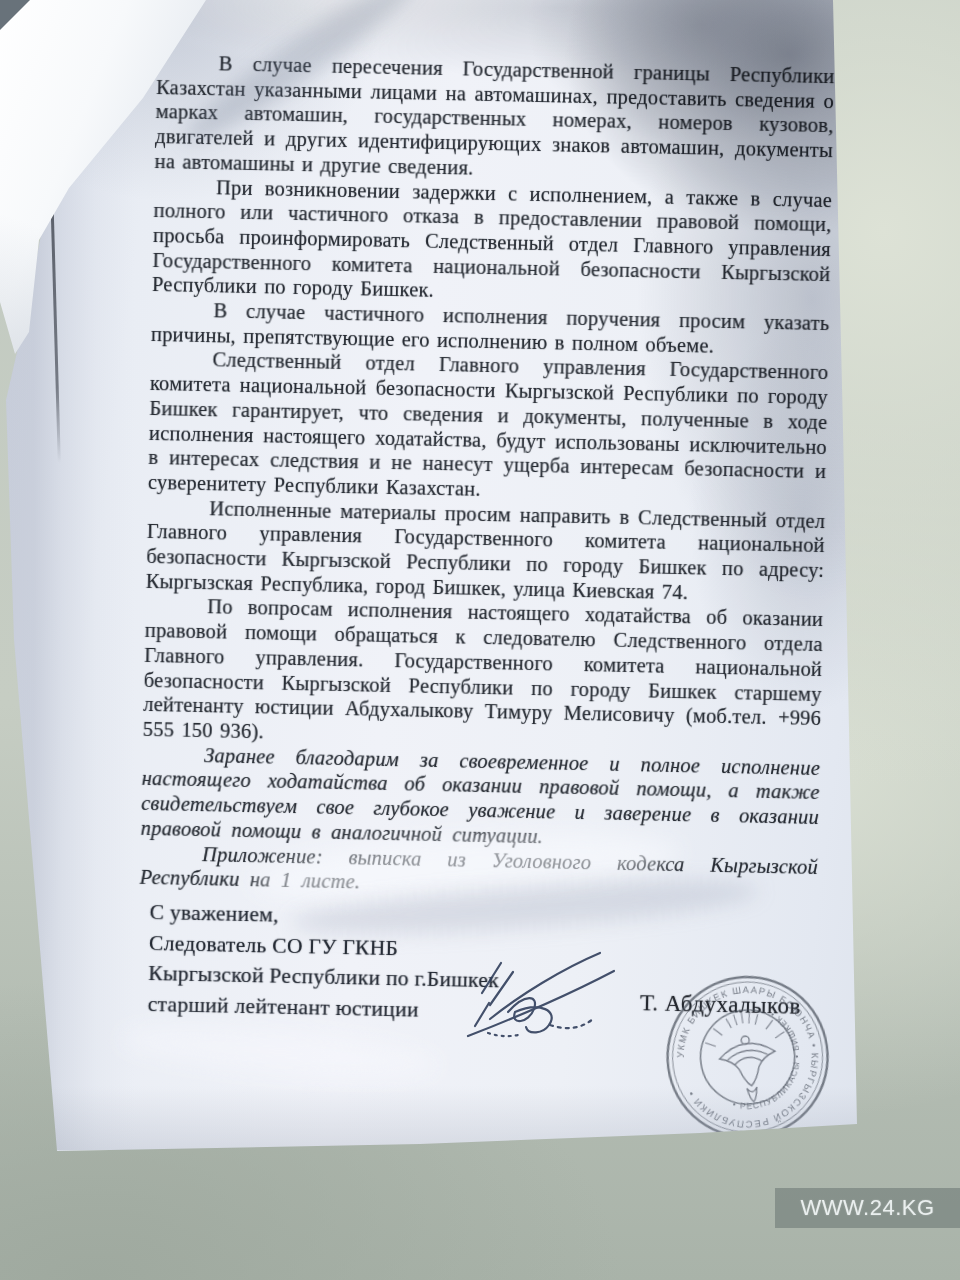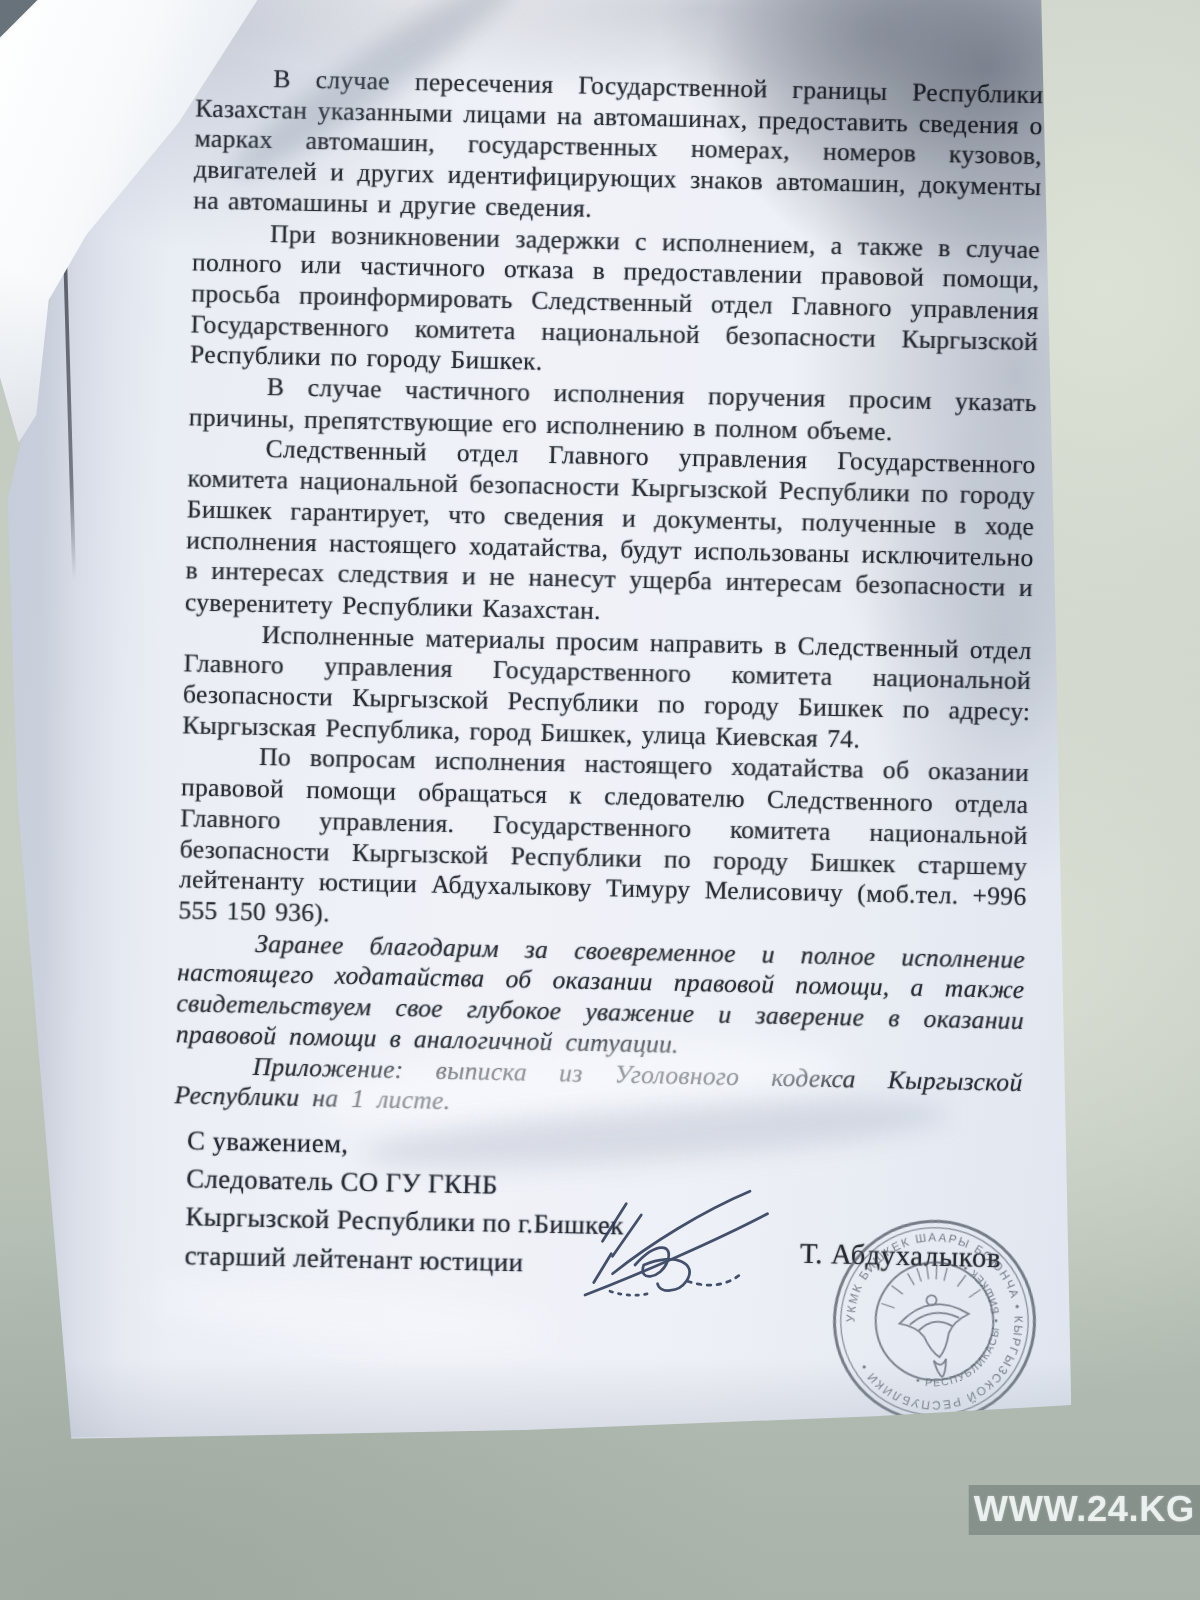--- a/index.html
+++ b/index.html
@@ -76,22 +76,22 @@
   .curl{position:absolute;left:0;top:0;width:220px;height:370px;
       clip-path:polygon(30px 0,206px 0,143px 98px,69px 188px,39px 240px,29px 332px,15px 354px,0 302px,0 30px);
       background:
         linear-gradient(20deg, rgba(178,186,198,.35), rgba(178,186,198,0) 35%),
         linear-gradient(112deg,#ffffff 0%,#f7f9fb 35%,#e9edf2 60%,#d4dae1 85%,#c6cdd5 100%);
       filter:drop-shadow(6px 3px 5px rgba(44,51,64,.5));}
 
   
   .watermark{position:absolute;left:775px;top:1188px;width:185px;height:40px;
       background:rgba(55,68,72,.32);display:flex;align-items:center;justify-content:center;}
-  .watermark span{font-family:"Liberation Sans","DejaVu Sans",sans-serif;font-weight:bold;
-      font-size:29px;letter-spacing:.5px;color:rgba(244,248,248,.88);
+  .watermark span{font-family:"Liberation Sans","DejaVu Sans",sans-serif;font-weight:normal;
+      font-size:22px;letter-spacing:.5px;color:rgba(244,248,248,.88);
       text-shadow:0 0 2px rgba(255,255,255,.35);}
 </style>
 </head>
 <body>
 
 <div class="photo">
 
   <div class="bg"></div>
   <div class="corner-dark"></div>
 

